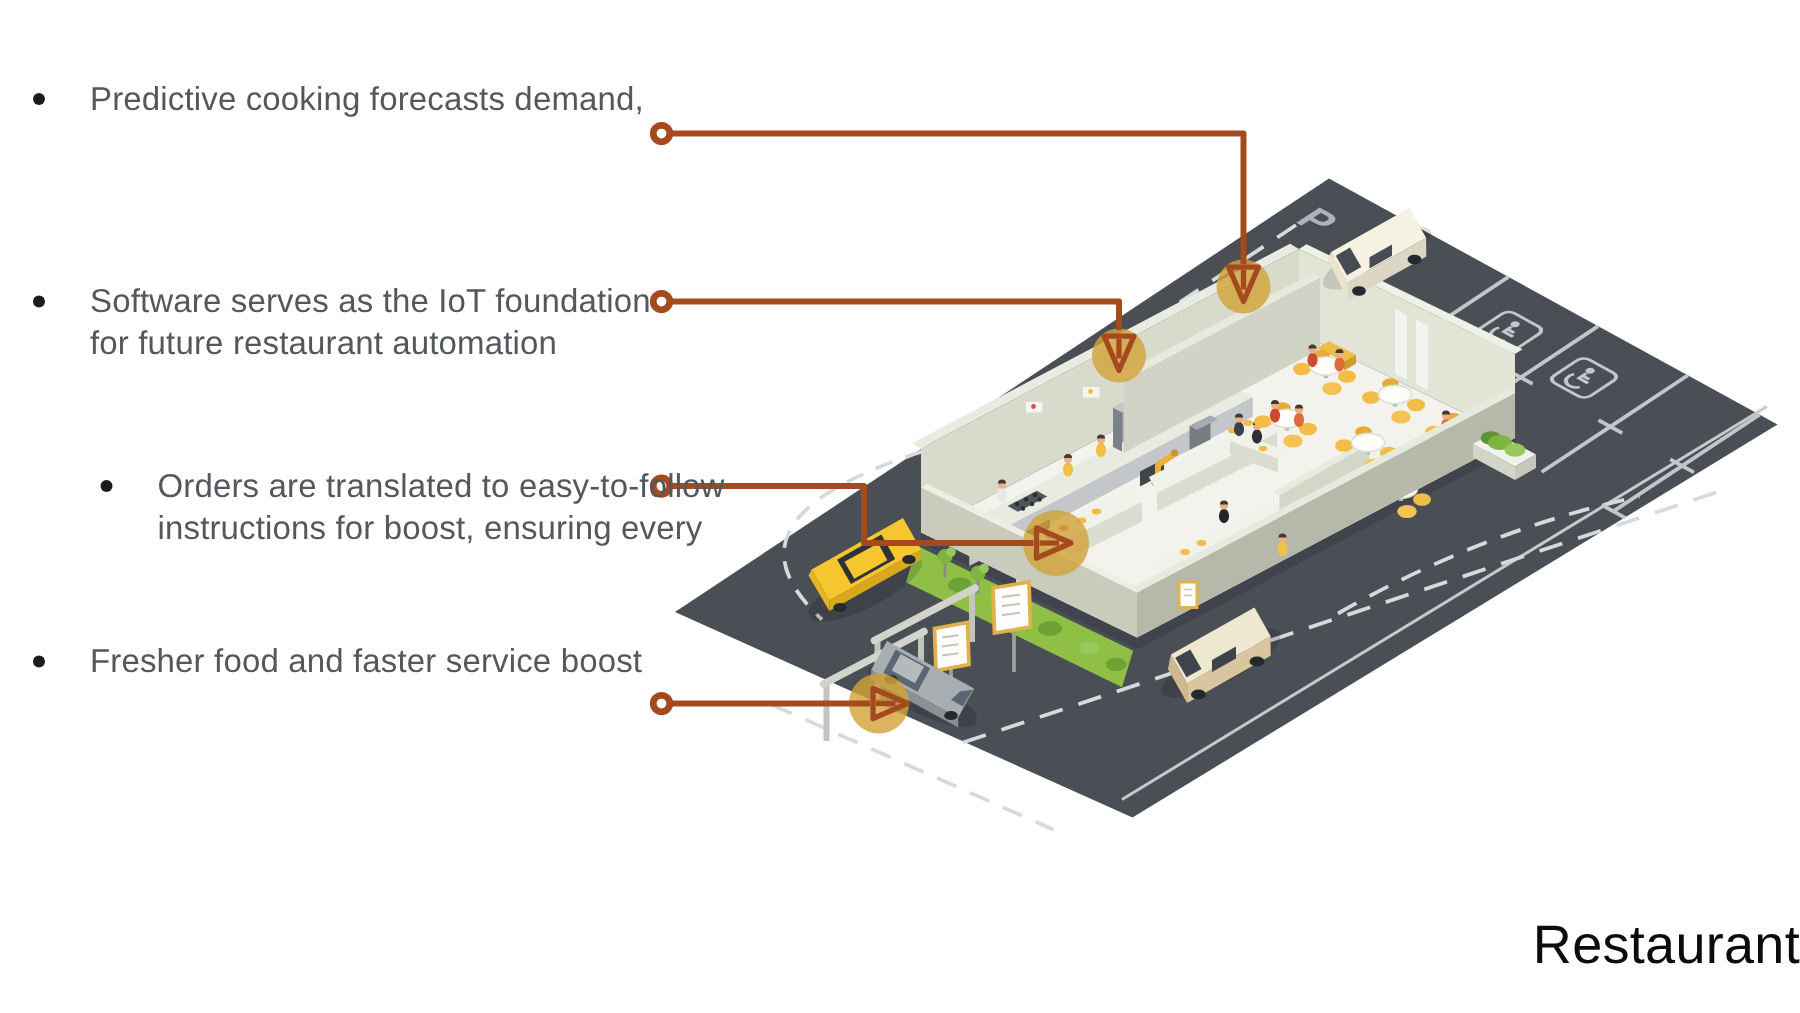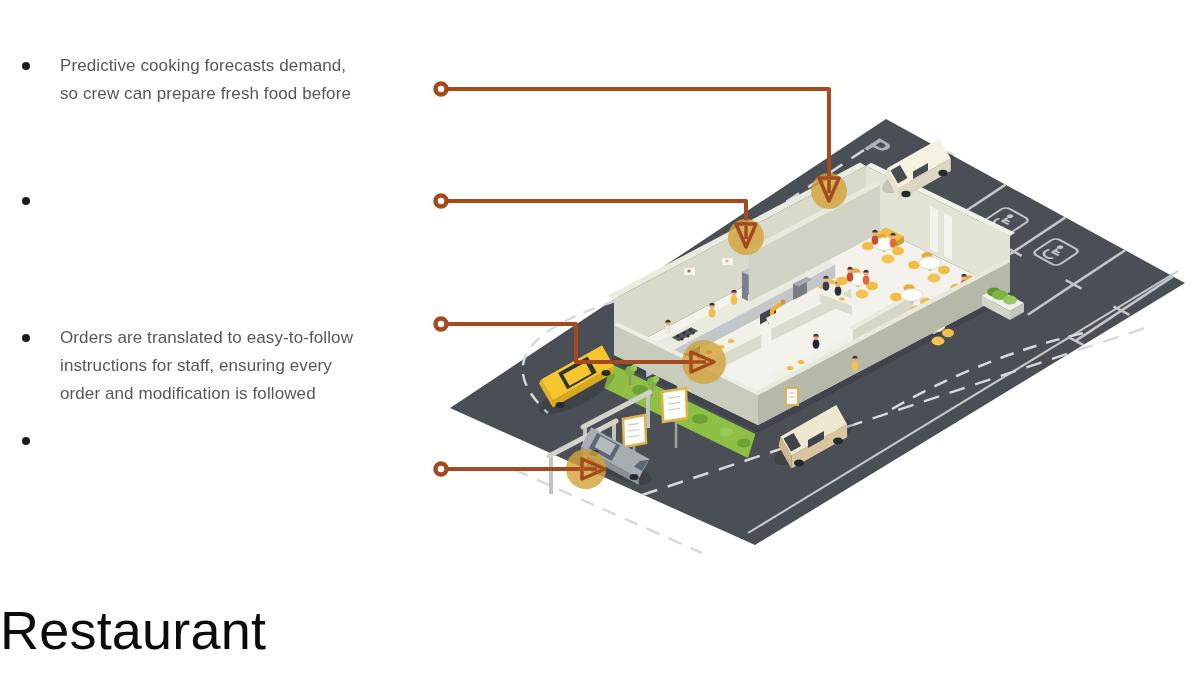--- a/index.html
+++ b/index.html
@@ -8,27 +8,27 @@
     background:#ffffff; font-family:"Liberation Sans", sans-serif;
   }
   .scene { position:absolute; left:0; top:0; width:1200px; height:675px; }
   .bullets { position:absolute; left:60px; top:0; width:392px; }
   .bullet { position:absolute; left:0; width:392px; }
   .bullet .dot {
     position:absolute; left:-38px; top:10px; width:8px; height:8px;
     border-radius:50%; background:#1c1c1c;
   }
   .bullet .line {
-    display:block; font-size:17px; line-height:28px; color:#54575c;
+    display:block; font-size:22px; line-height:28px; color:#54575c;
     letter-spacing:0.1px; white-space:nowrap;
   }
-  .b1 { top:52px; } .b2 { top:187px; } .b3 { top:324px; } .b4 { top:427px; }
+  .b1 { top:52px; } .b2 { top:187px; } .b3 { top:310px;margin-left:45px; } .b4 { top:427px; }
   .title {
-    position:absolute; left:0; right:0; top:604px; text-align:left;
-    font-size:54px; line-height:52px; color:#0c0c0c; letter-spacing:0.2px;
+    position:absolute; left:0; right:0; top:604px; text-align:right;
+    font-size:36px; line-height:52px; color:#0c0c0c; letter-spacing:0.2px;
   }
 </style>
 </head>
 <body>
 
 <div class="slide">
 
   <svg class="scene" viewBox="0 0 1200 675">
     <defs>
       <g id="dtable">
@@ -367,30 +367,31 @@
         <path d="M605,469 L582,459 L582,479 Z" stroke-width="3.5"></path>
         <path d="M584,469 L597,469" stroke-width="3.5"></path>
       </g>
     </g>
   </svg>
 
   <div class="bullets">
     <div class="bullet b1">
       <span class="dot"></span>
       <span class="line">Predictive cooking forecasts demand,</span>
-      <span class="line">so crew can prepare fresh food before</span>
     </div>
     <div class="bullet b2">
       <span class="dot"></span>
+      <span class="line">Software serves as the IoT foundation</span>
+      <span class="line">for future restaurant automation</span>
     </div>
     <div class="bullet b3">
       <span class="dot"></span>
       <span class="line">Orders are translated to easy-to-follow</span>
-      <span class="line">instructions for staff, ensuring every</span>
-      <span class="line">order and modification is followed</span>
+      <span class="line">instructions for boost, ensuring every</span>
     </div>
     <div class="bullet b4">
       <span class="dot"></span>
+      <span class="line">Fresher food and faster service boost</span>
     </div>
   </div>
 
   <div class="title">Restaurant</div>
 </div>
 
 </body></html>

